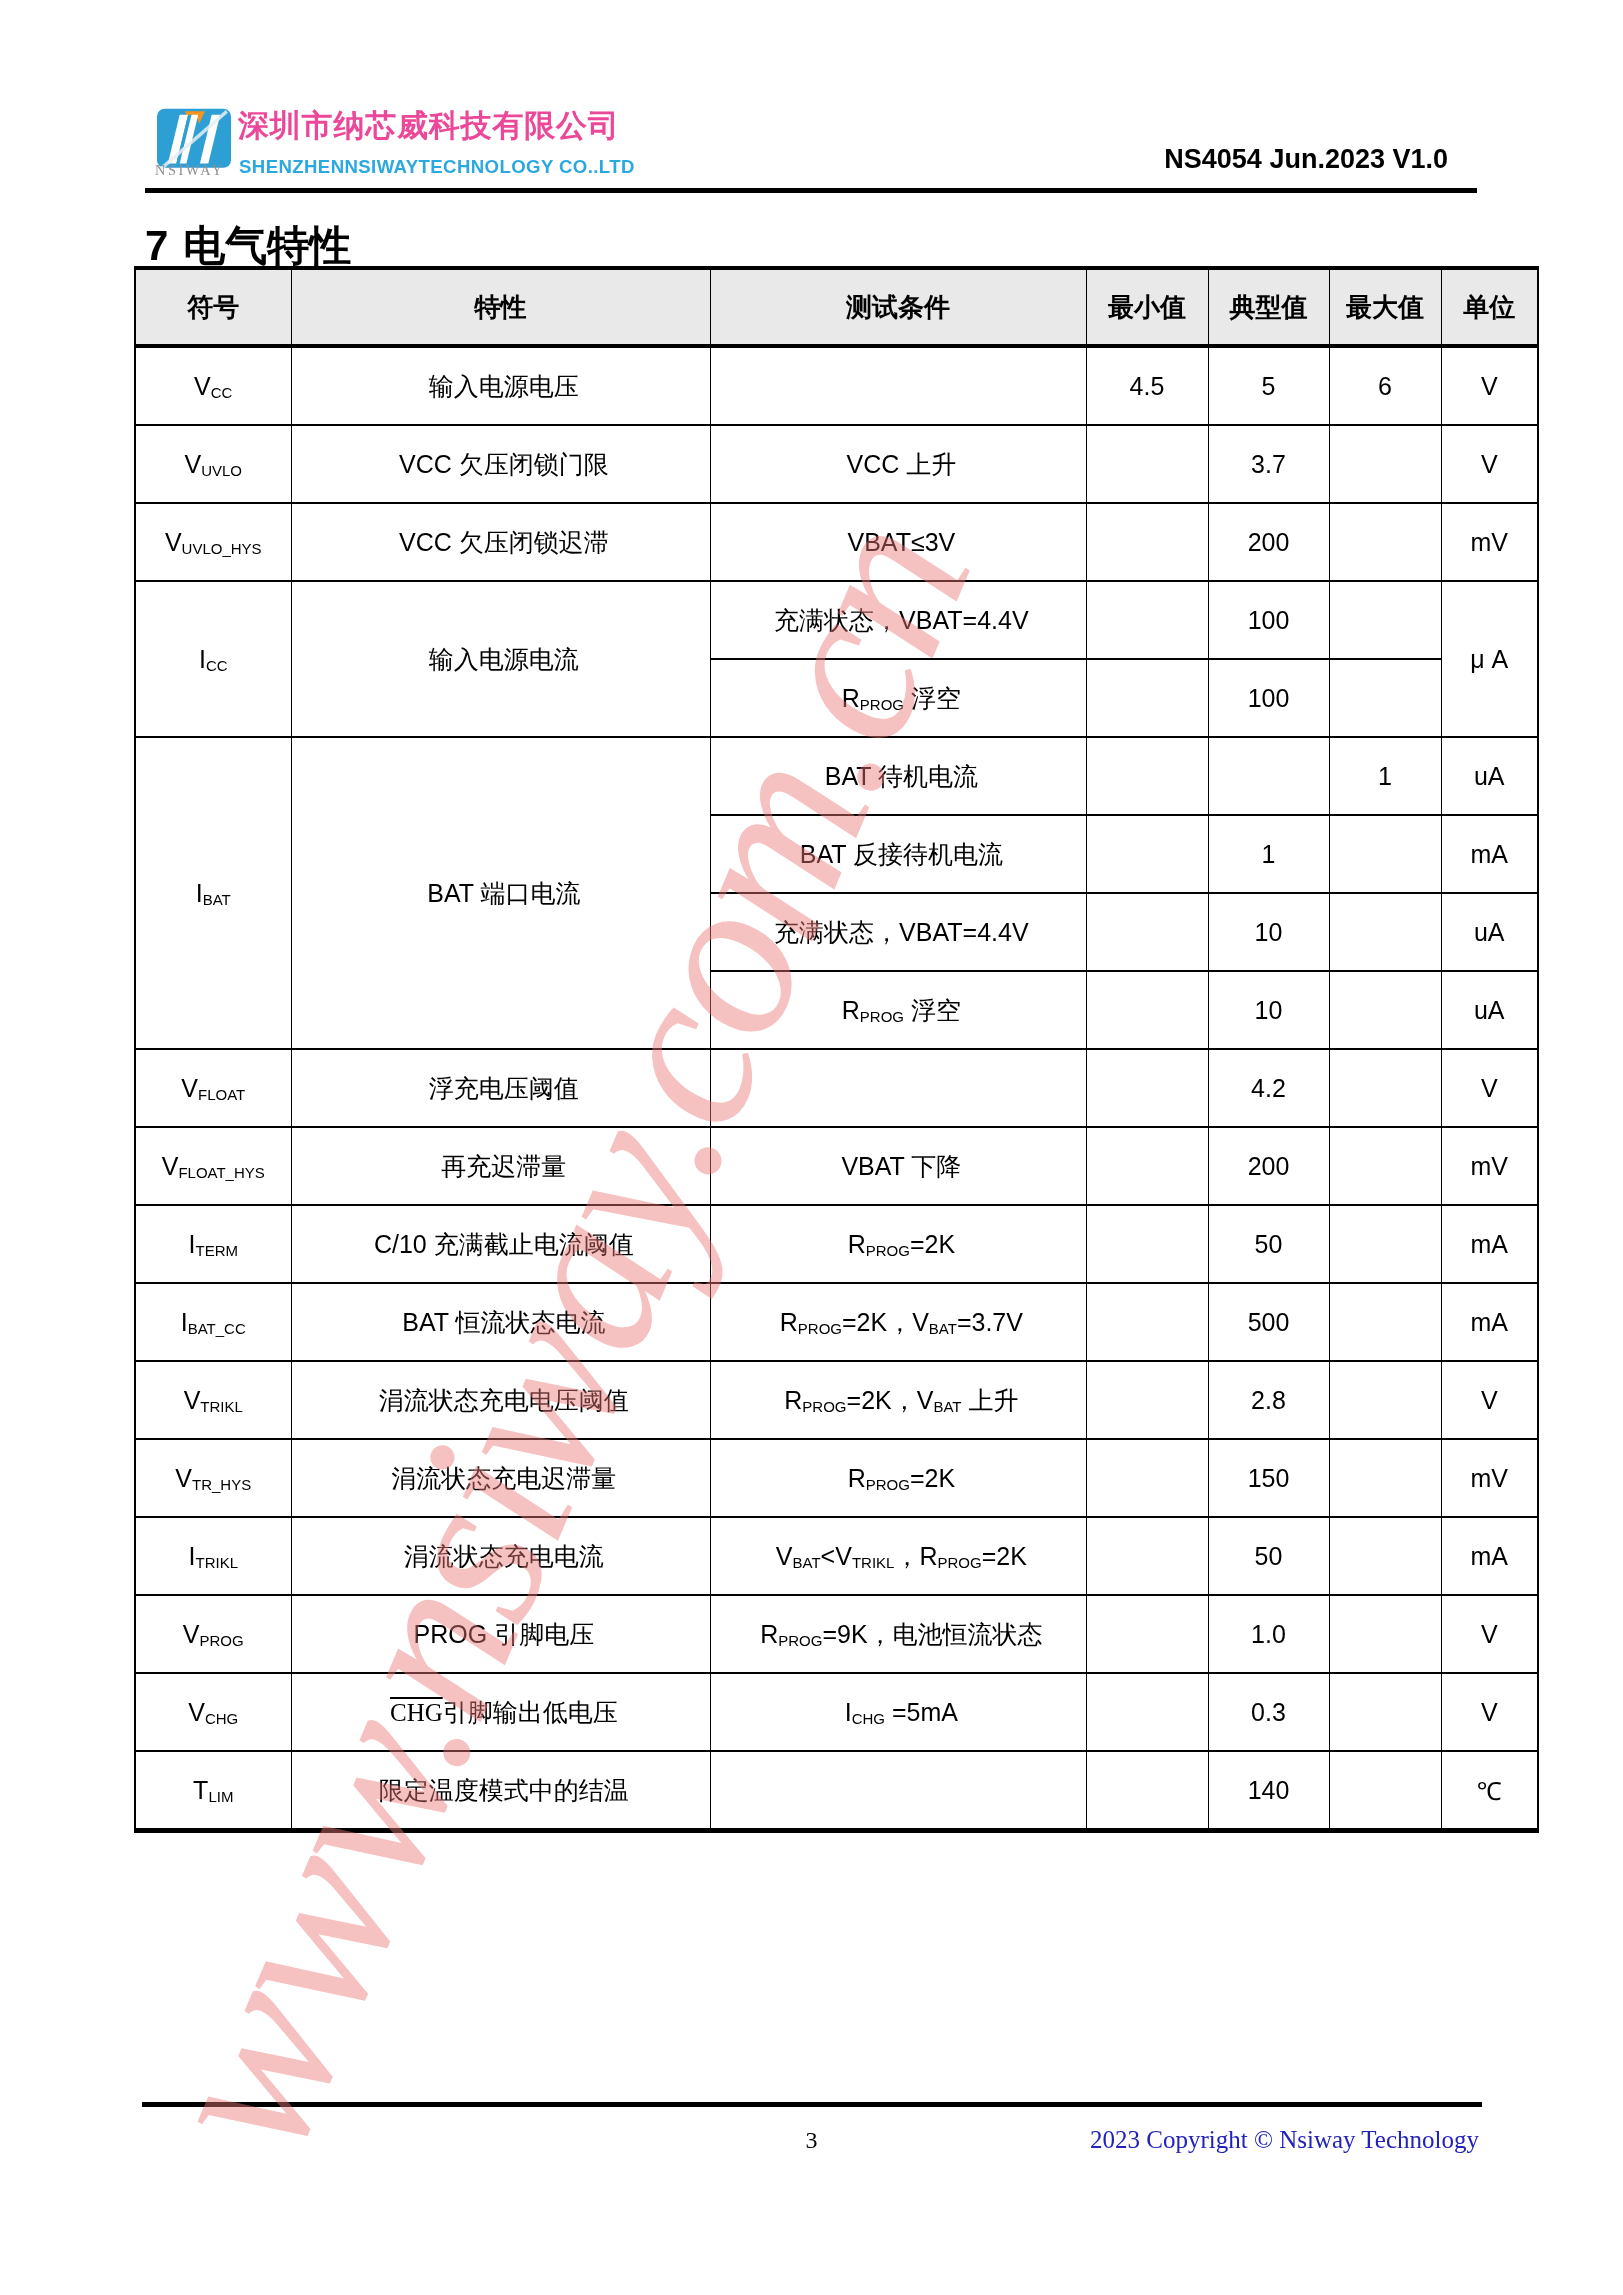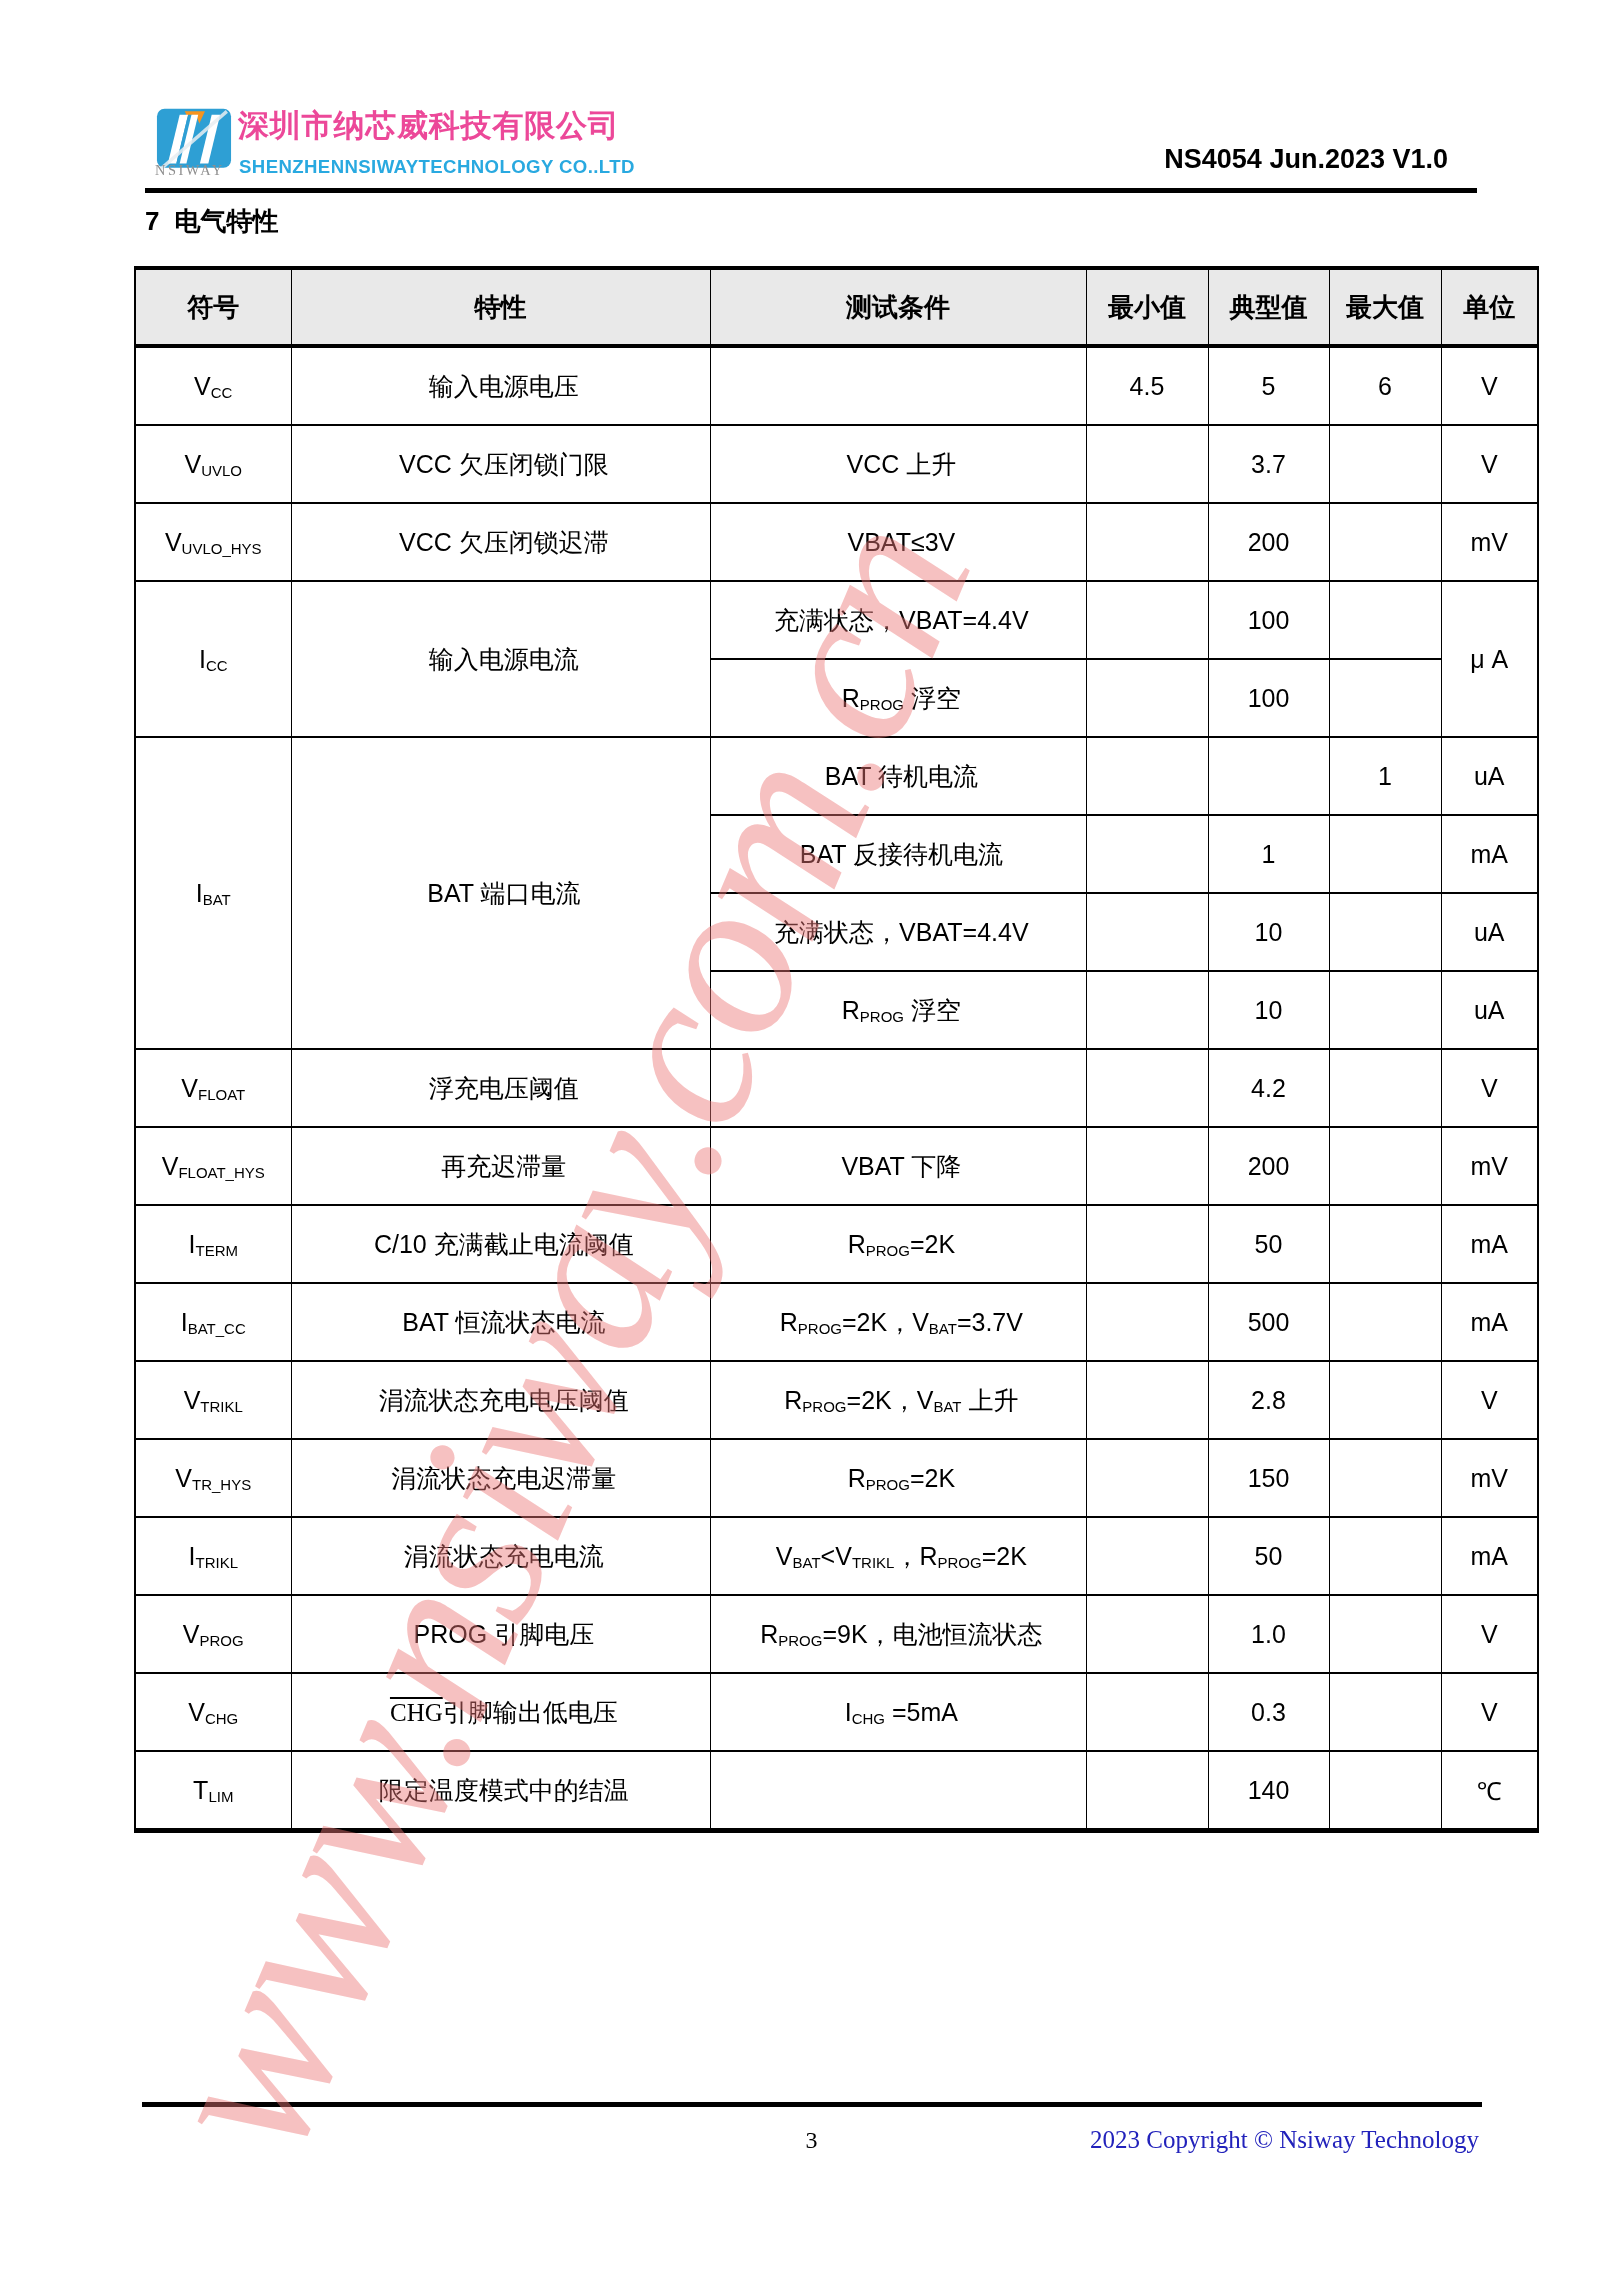--- a/index.html
+++ b/index.html
@@ -11,21 +11,21 @@
   .logo-caption{position:absolute;left:155px;top:162px;width:78px;font-family:"Liberation Serif",serif;
     font-size:14.4px;letter-spacing:2.5px;color:#8f8f8f;}
   .company-cn{position:absolute;left:238px;top:105px;font-size:31px;font-weight:bold;
     color:#ec4899;letter-spacing:0.8px;}
   .company-en{position:absolute;left:239px;top:156px;font-size:18.6px;font-weight:bold;
     color:#29a9e0;letter-spacing:0.4px;}
   .doc-ref{position:absolute;right:175px;top:135px;font-size:27px;font-weight:bold;letter-spacing:0px;margin-top:9px;}
   .header-rule{position:absolute;left:145px;top:188px;width:1332px;height:5px;background:#000;}
 
   
-  .section-title{position:absolute;left:145px;top:204px;font-size:26px;font-weight:bold;text-align:right;}
+  .section-title{position:absolute;left:145px;top:218px;font-size:42px;font-weight:bold;text-align:right;}
   .section-title .num{margin-right:15px;}
 
   
   table.spec{position:absolute;left:134px;top:266px;width:1404px;border-collapse:collapse;
     table-layout:fixed;border:2.5px solid #000;border-top:4.2px solid #000;border-bottom:5px solid #000;padding-left:18px;}
   col.c-sym{width:156px;} col.c-name{width:419px;} col.c-cond{width:376px;}
   col.c-min{width:122px;} col.c-typ{width:121px;} col.c-max{width:112px;} col.c-unit{width:97px;}
   table.spec th{height:72px;background:#e9e9e9;border:1.7px solid #000;border-bottom:4.2px solid #000;
     font-size:26px;font-weight:bold;text-align:center;vertical-align:middle;}
   table.spec td{height:74px;border:1.7px solid #000;border-top:2.5px solid #000;border-bottom:2.5px solid #000;

